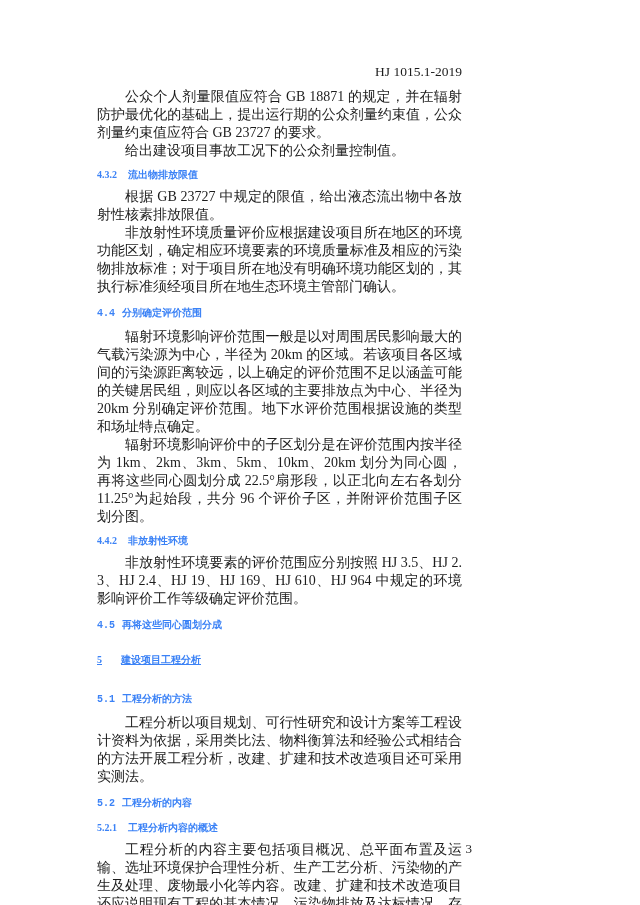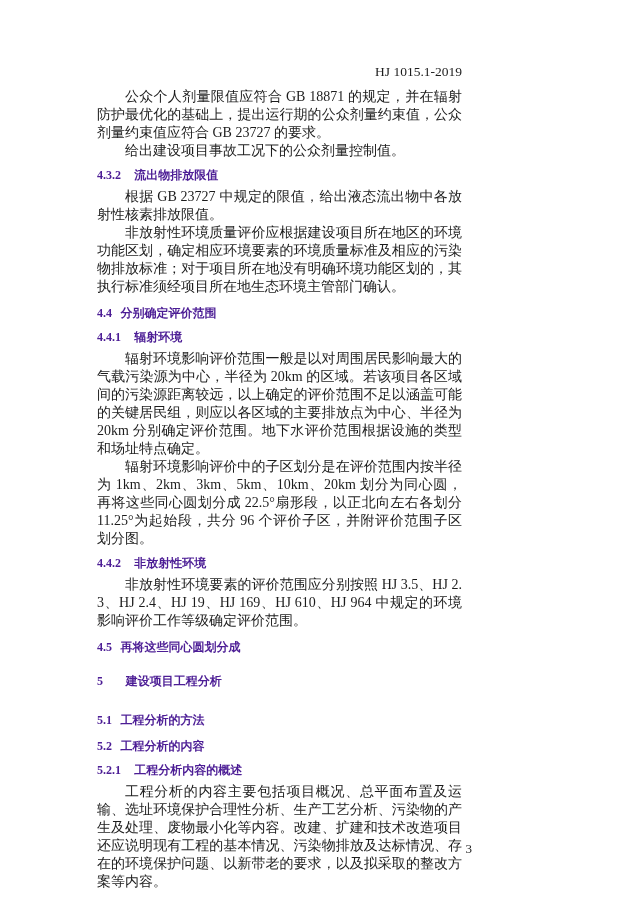--- a/index.html
+++ b/index.html
@@ -29,29 +29,29 @@
     margin: 0;
     font-size: 14px;
     line-height: 18px;
     text-align: justify;
     text-indent: 2em;
     word-break: break-all;
   }
   .h-chapter, .h-section, .h-sub {
     font-family: "Liberation Sans", "DejaVu Sans", sans-serif;
     font-weight: bold;
-    font-size: 12px;
+    font-size: 10px;
     line-height: 18px;
-    color: #4c1d95;
+    color: #3b82f6;
   }
-  .h-chapter { margin: 16px 0 21px 0; }
+  .h-chapter { margin: 16px 0 21px 0; text-decoration: underline; }
   .h-section { margin: 8px 0 5px 0; }
   .h-sub     { margin: 6px 0 4px 0; }
   .h-chapter .sec-num { margin-right: 1.9em; font-family: "Liberation Serif", serif; }
-  .h-section .sec-num { margin-right: 0.7em; font-family: Liberation Serif, serif; }
+  .h-section .sec-num { margin-right: 0.7em; font-family: Liberation Mono, monospace; }
   .h-sub     .sec-num { margin-right: 1.1em; font-family: "Liberation Serif", serif; }
   .page-number {
     position: absolute;
     top: 841px;
     right: 96px;
     font-size: 13px;
     line-height: 15px;
     font-family: "Liberation Serif", "DejaVu Serif", serif;
     color: #1c1c1c;
   }
@@ -72,23 +72,20 @@
 
   <p class="body-p">根据 GB 23727 中规定的限值，给出液态流出物中各放射性核素排放限值。</p>
 
 
   <p class="body-p">非放射性环境质量评价应根据建设项目所在地区的环境功能区划，确定相应环境要素的环境质量标准及相应的污染物排放标准；对于项目所在地没有明确环境功能区划的，其执行标准须经项目所在地生态环境主管部门确认。</p>
 
   <div class="h-section">
     <span class="sec-num">4.4</span><span>分别确定评价范围</span>
   </div>
 
-  <div class="h-sub">
-    <span class="sec-num">4.4.1</span><span>辐射环境</span>
-  </div>
 
   <p class="body-p">辐射环境影响评价范围一般是以对周围居民影响最大的气载污染源为中心，半径为 20km 的区域。若该项目各区域间的污染源距离较远，以上确定的评价范围不足以涵盖可能的关键居民组，则应以各区域的主要排放点为中心、半径为 20km 分别确定评价范围。地下水评价范围根据设施的类型和场址特点确定。</p>
   <p class="body-p">辐射环境影响评价中的子区划分是在评价范围内按半径为 1km、2km、3km、5km、10km、20km 划分为同心圆，再将这些同心圆划分成 22.5°扇形段，以正北向左右各划分 11.25°为起始段，共分 96 个评价子区，并附评价范围子区划分图。</p>
 
   <div class="h-sub">
     <span class="sec-num">4.4.2</span><span>非放射性环境</span>
   </div>
 
   <p class="body-p">非放射性环境要素的评价范围应分别按照 HJ 3.5、HJ 2.3、HJ 2.4、HJ 19、HJ 169、HJ 610、HJ 964 中规定的环境影响评价工作等级确定评价范围。</p>
 
@@ -98,20 +95,21 @@
 
 
   <div class="h-chapter">
     <span class="sec-num">5</span><span>建设项目工程分析</span>
   </div>
 
   <div class="h-section">
     <span class="sec-num">5.1</span><span>工程分析的方法</span>
   </div>
 
+  <p class="body-p">工程分析以项目规划、可行性研究和设计方案等工程设计资料为依据，采用类比法、物料衡算法和经验公式相结合的方法开展工程分析，改建、扩建和技术改造项目还可采用实测法。</p>
 
   <div class="h-section">
     <span class="sec-num">5.2</span><span>工程分析的内容</span>
   </div>
 
   <div class="h-sub">
     <span class="sec-num">5.2.1</span><span>工程分析内容的概述</span>
   </div>
 
   <p class="body-p">工程分析的内容主要包括项目概况、总平面布置及运输、选址环境保护合理性分析、生产工艺分析、污染物的产生及处理、废物最小化等内容。改建、扩建和技术改造项目还应说明现有工程的基本情况、污染物排放及达标情况、存在的环境保护问题、以新带老的要求，以及拟采取的整改方案等内容。</p>

